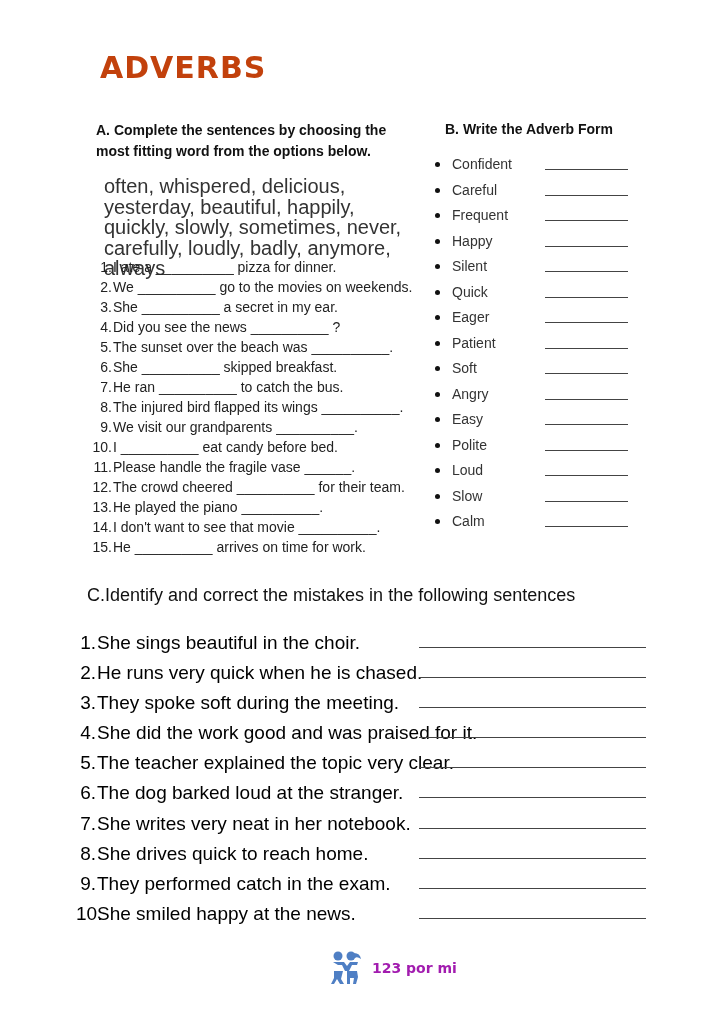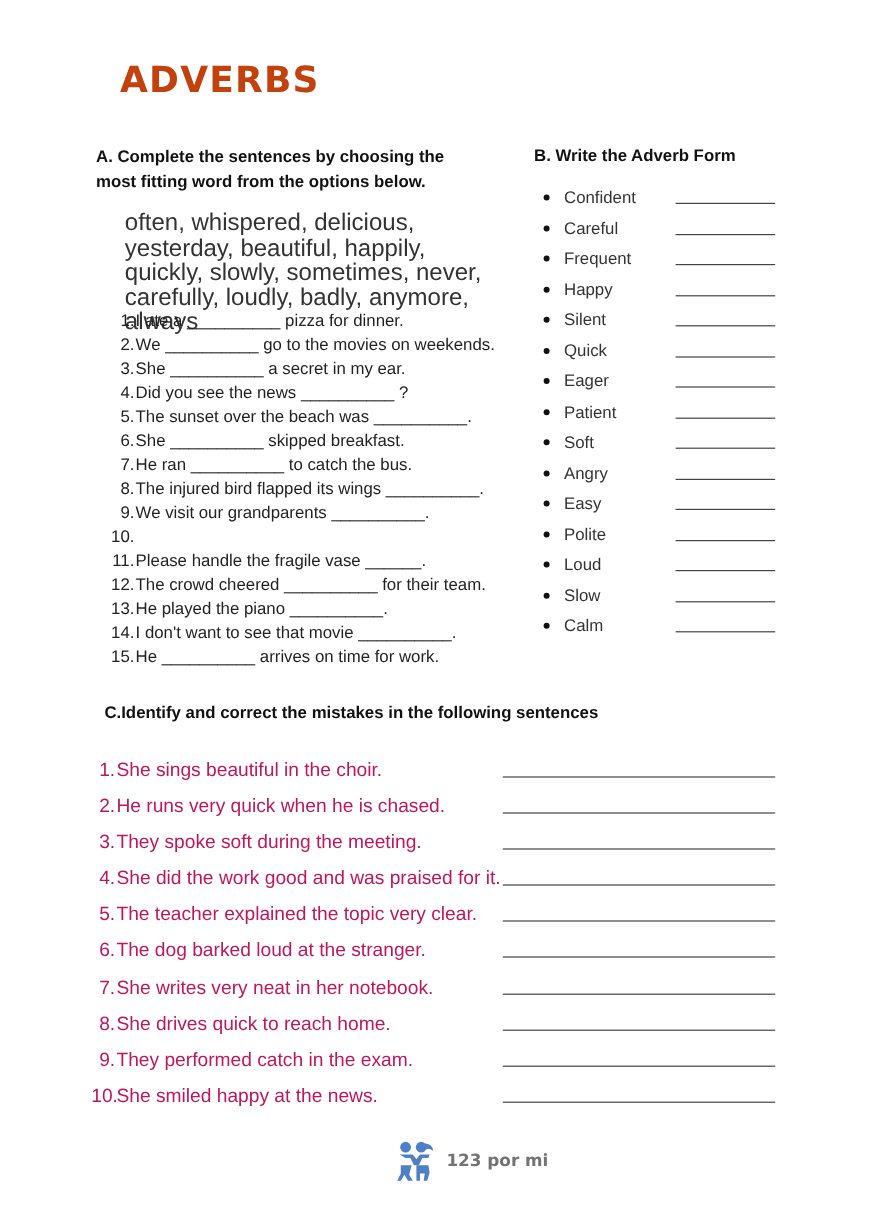--- a/index.html
+++ b/index.html
@@ -1,40 +1,40 @@
 <!DOCTYPE html>
 <html><head>
 <meta charset="utf-8">
 <style>
   html, body { margin: 0; padding: 0; background: #ffffff; }
   body { width: 724px; height: 1024px; position: relative; overflow: hidden;
          font-family: "Liberation Sans", sans-serif; color: #222; }
   .title { position: absolute; left: 100px; top: 50px; font-size: 30px; font-weight: bold;
            letter-spacing: 1px; color: #c2410c; font-family: "DejaVu Sans", sans-serif; }
-  .secA-head { position: absolute; left: 80px; top: 120px; width: 300px; font-size: 14px;
+  .secA-head { position: absolute; left: 96px; top: 120px; width: 300px; font-size: 14px;
                font-weight: bold; line-height: 21px; color: #111; }
   .word-bank { position: absolute; left: 104px; top: 176px; width: 300px; font-size: 20px;
                line-height: 20.5px; color: #333; }
   .listA { position: absolute; left: 90px; top: 257px; width: 330px; margin: 0; padding: 0; list-style: none; }
   .listA li { font-size: 14px; line-height: 20px; height: 20px; color: #222; white-space: nowrap; display: flex; }
   .listA .num { display: inline-block; width: 22px; text-align: right; margin-right: 1px; }
   .secB-head { position: absolute; left: 445px; top: 121px; font-size: 14px; font-weight: bold; color: #111; }
-  .listB { position: absolute; left: 450px; top: 153px; width: 200px; margin: 0; padding: 0; list-style: none; }
+  .listB { position: absolute; left: 432px; top: 153px; width: 200px; margin: 0; padding: 0; list-style: none; }
   .listB li { position: relative; height: 25.5px; font-size: 14px; line-height: 22px; color: #333; }
   .listB .bullet { position: absolute; left: 3px; top: 9px; width: 5px; height: 5px; border-radius: 50%; background: #111; }
   .listB .word { position: absolute; left: 20px; top: 0; }
   .listB .blank { position: absolute; left: 113px; top: 16px; width: 83px; border-top: 1px solid #444; }
-  .secC-head { position: absolute; left: 87px; top: 585px; font-size: 14px; font-weight: bold; color: #111; }
+  .secC-head { position: absolute; left: 87px; top: 585px; font-size: 18px; font-weight: normal; color: #111; }
   .listC { position: absolute; left: 76px; top: 633px; width: 575px; margin: 0; padding: 0; list-style: none; }
-  .listC li { position: relative; height: 30.1px; font-size: 16px; line-height: 20px; color: #be185d; }
+  .listC li { position: relative; height: 30.1px; font-size: 19px; line-height: 20px; color: #000000; }
   .listC .num { display: inline-block; width: 20px; text-align: right; margin-right: 1px; }
   .listC .blank { position: absolute; left: 343px; top: 14px; width: 227px; border-top: 1px solid #444; }
   .footer { position: absolute; left: 328px; top: 950px; display: flex; align-items: center; }
   .footer .logo { width: 36px; height: 36px; margin-right: 8px; }
-  .footer .brand { font-size: 14px; font-weight: bold; color: #737373; font-family: "DejaVu Sans", sans-serif; }
+  .footer .brand { font-size: 14px; font-weight: bold; color: #a21caf; font-family: "DejaVu Sans", sans-serif; }
 </style>
 </head>
 <body>
 
 <div class="title">ADVERBS</div>
 
 <div class="secA-head">A. Complete the sentences by choosing the most fitting word from the options below.</div>
 <div class="word-bank">often, whispered, delicious, yesterday, beautiful, happily, quickly, slowly, sometimes, never, carefully, loudly, badly, anymore, always</div>
 
 <ul class="listA">
@@ -69,20 +69,21 @@
   <li>
       <span class="num">8.</span>
       <span>The injured bird flapped its wings __________.</span>
     </li>
   <li>
       <span class="num">9.</span>
       <span>We visit our grandparents __________.</span>
     </li>
   <li>
       <span class="num">10.</span>
+      <span>I __________ eat candy before bed.</span>
     </li>
   <li>
       <span class="num">11.</span>
       <span>Please handle the fragile vase ______.</span>
     </li>
   <li>
       <span class="num">12.</span>
       <span>The crowd cheered __________ for their team.</span>
     </li>
   <li>

